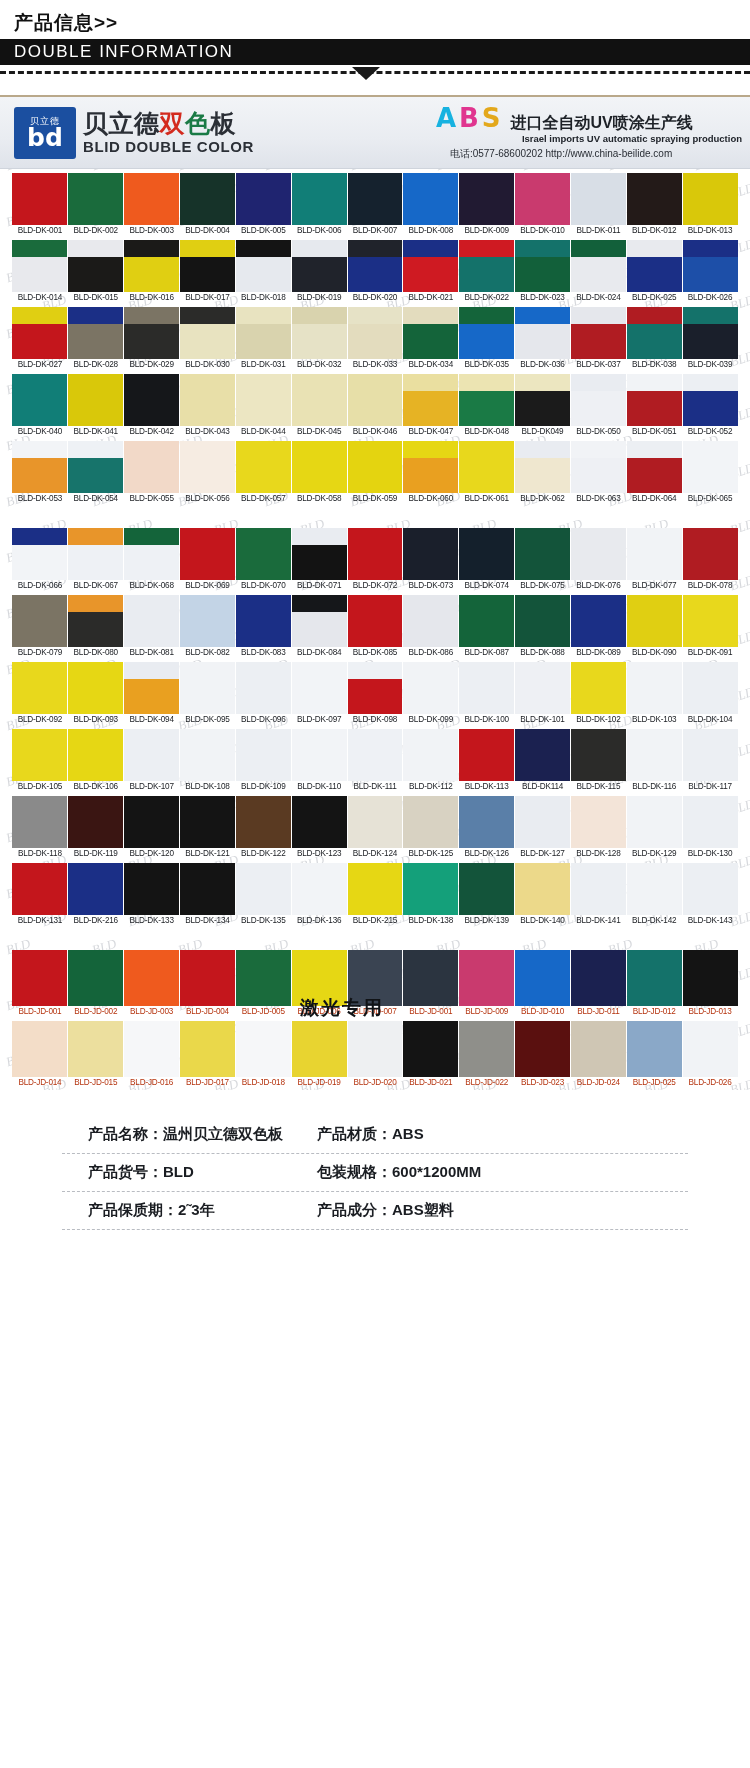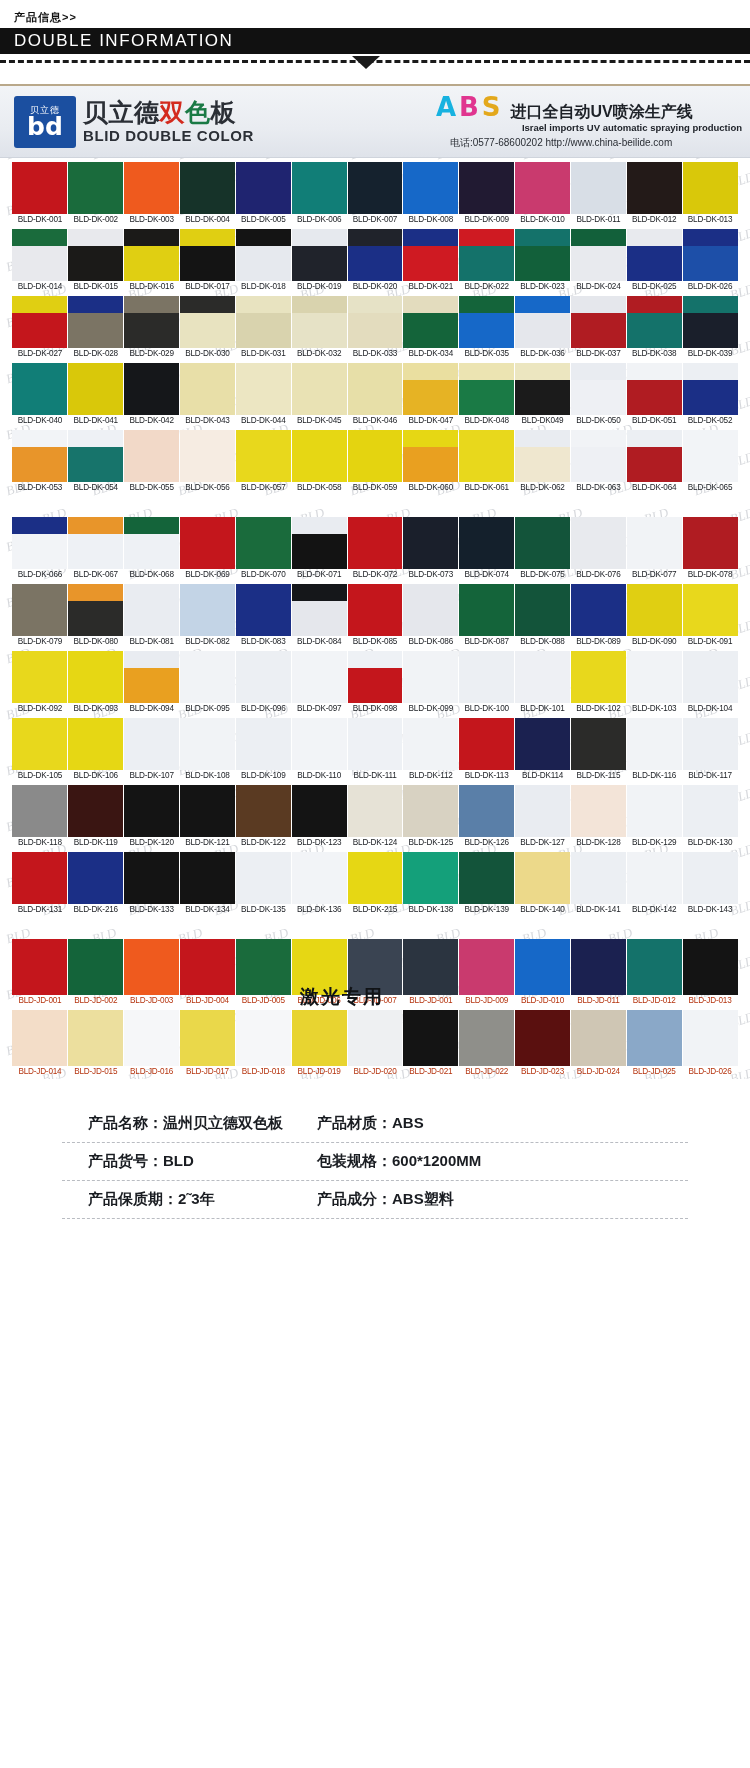--- a/index.html
+++ b/index.html
@@ -1,20 +1,20 @@
 <!DOCTYPE html>
 <html><head>
 <meta charset="utf-8">
 <style>
   html,body{margin:0;padding:0;background:#fff;}
   body{width:750px;font-family:"Liberation Sans","DejaVu Sans",sans-serif;color:#111;}
 
   
   .banner{padding:6px 0 0 0;}
-  .banner-cn{font-size:11px;font-weight:700;color:#111;padding:4px 0 3px 14px;letter-spacing:1px;}
+  .banner-cn{font-size:19px;font-weight:700;color:#111;padding:4px 0 3px 14px;letter-spacing:1px;}
   .banner-bar{background:#111;height:26px;display:flex;align-items:center;}
   .banner-en{color:#fff;font-size:17px;letter-spacing:1.5px;padding-left:14px;font-family:"Liberation Sans",sans-serif;}
   .dashrow{height:10px;position:relative;margin-top:2px;}
   .dashrow:before{content:"";position:absolute;left:0;right:0;top:4px;border-top:3px dashed #1a1a1a;}
   .dashrow .notch{position:absolute;left:352px;top:0;width:0;height:0;border-left:14px solid transparent;border-right:14px solid transparent;border-top:13px solid #1a1a1a;}
 
   
   .sheet{margin:18px 0 0 0;position:relative;background:#fff;}
   .sheet-inner{position:relative;}
 

